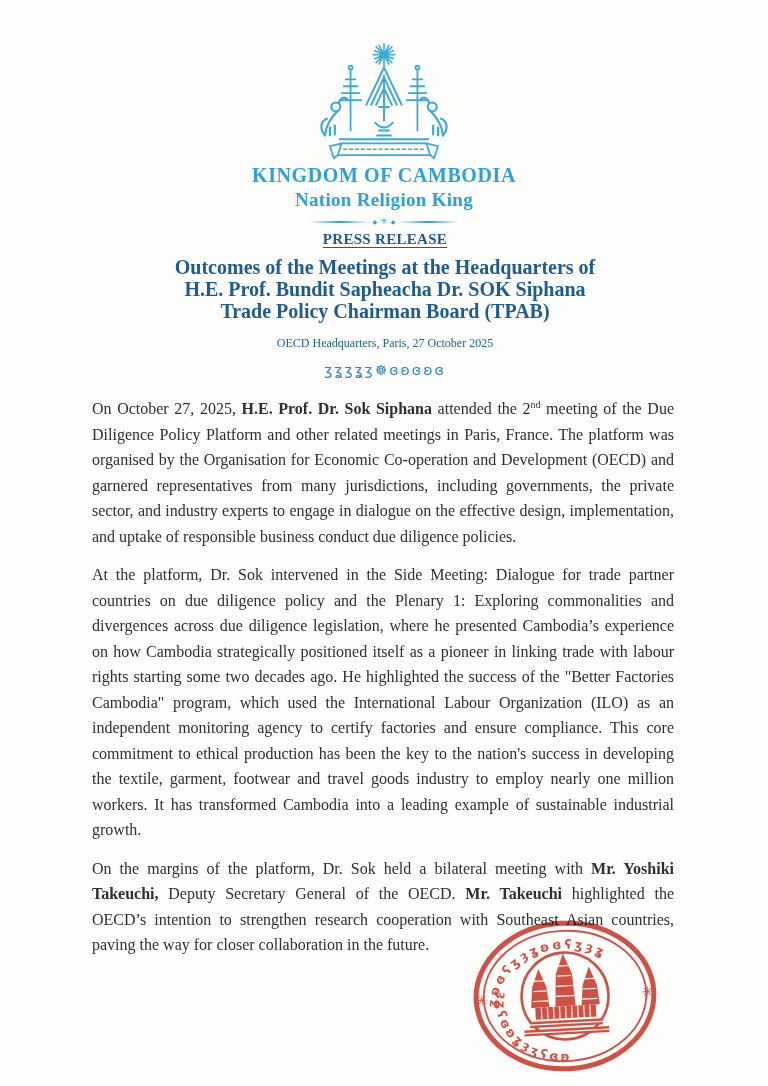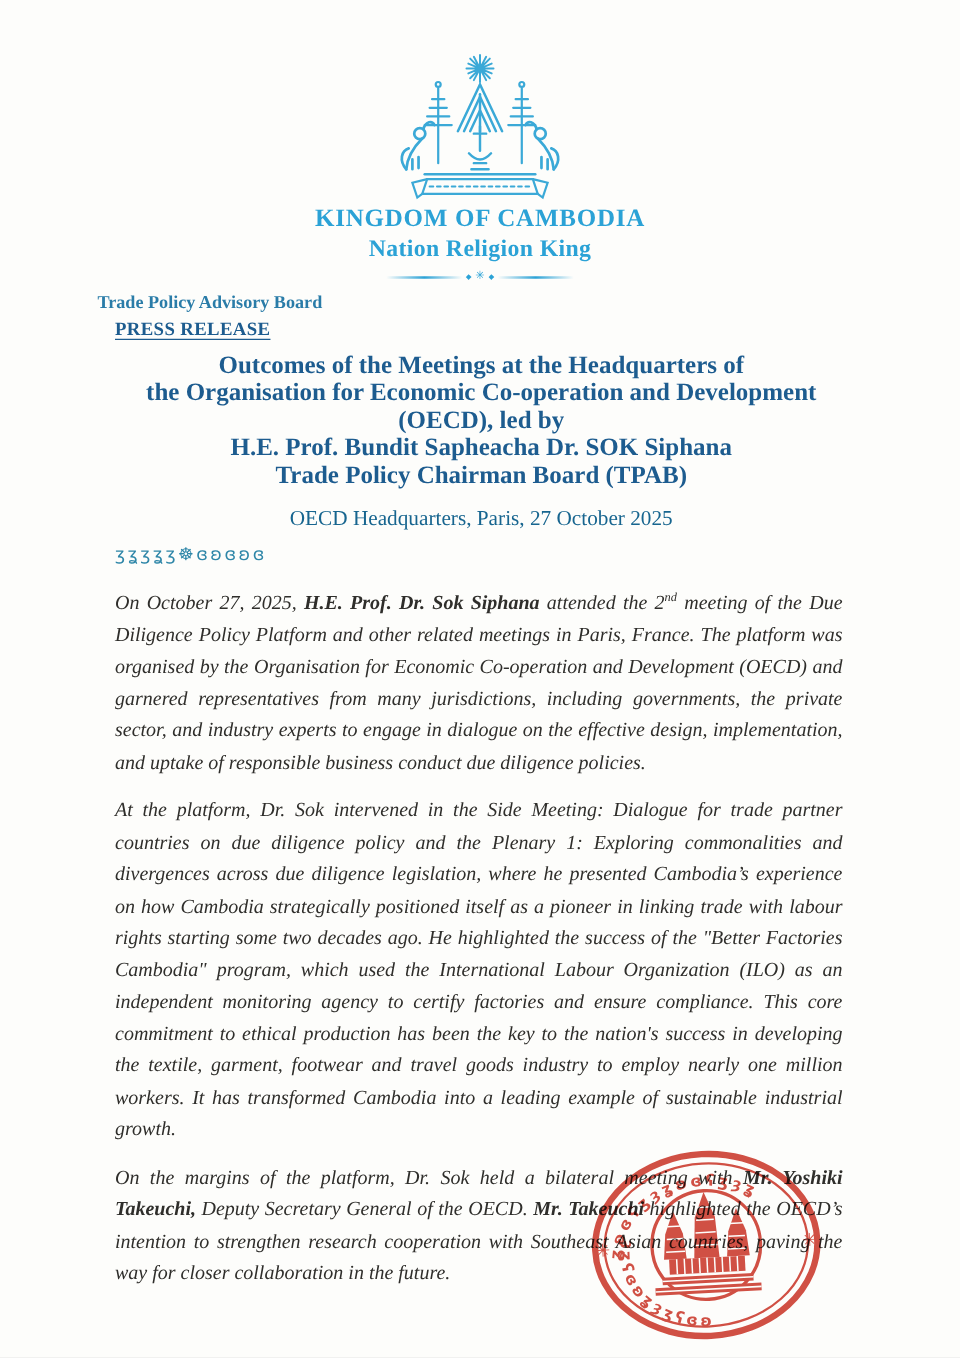--- a/index.html
+++ b/index.html
@@ -46,48 +46,47 @@
   .motto-divider .mini{font-size:6px;line-height:6px;}
   .motto-divider .center-glyph{font-size:9px;line-height:9px;font-family:"DejaVu Sans",sans-serif;}
 
   .content{padding:0 90px 0 92px;}
   .board-name{
     margin:8px 0 0 -14px;
     font-size:14.5px;font-weight:bold;
     color:var(--board-teal);
   }
   .press-release{
-    text-align:left;margin-top:5px;
+    text-align:center;margin-top:5px;
     font-size:15px;font-weight:bold;letter-spacing:.3px;
     color:var(--headline-blue);
     text-decoration:underline;
     text-underline-offset:3px;
   }
   .headline{
     text-align:center;margin-top:8px;
     font-size:20px;font-weight:bold;line-height:22px;
     color:var(--headline-blue);
   }
   .dateline{
     text-align:center;margin-top:14px;
-    font-size:17px;
+    font-size:12px;
     color:var(--dateline-teal);
   }
   .khmer-ornament{
-    margin-top:11px;
+    text-align:center;margin-top:11px;
     font-size:14px;letter-spacing:2px;
     color:var(--ornament-teal);
     font-family:"DejaVu Sans",sans-serif;
   }
   .body-text{margin-top:18px;}
   .body-text p{
     margin:0 4px 13px 0;
     font-size:16px;line-height:25.5px;
     text-align:justify;
-    font-style:italic;
   }
   .body-text b{font-weight:bold;}
   .body-text sup{font-size:62%;line-height:0;}
 
   .stamp-date{
     position:absolute;left:521px;top:956px;
     font-size:17.5px;color:#232322;
     white-space:nowrap;
   }
   .stamp{
@@ -156,26 +155,24 @@
     <div class="motto-divider">
       <span class="line"></span>
         <span class="mini">◆</span>
         <span class="center-glyph">✳</span>
         <span class="mini">◆</span>
         <span class="line"></span>
     </div>
   </div>
 
   <div class="content">
-    <div class="board-name">Trade Policy Advisory Board</div>
     <div class="press-release">PRESS RELEASE</div>
 
     <div class="headline">
       <div>Outcomes of the Meetings at the Headquarters of</div>
-      <div>the Organisation for Economic Co-operation and Development (OECD), led by</div>
       <div>H.E. Prof. Bundit Sapheacha Dr. SOK Siphana</div>
       <div>Trade Policy Chairman Board (TPAB)</div>
     </div>
 
     <div class="dateline">OECD Headquarters, Paris, 27 October 2025</div>
     <div class="khmer-ornament">ʒʓʒʓʒ☸ɞʚɞʚɞ</div>
 
     <div class="body-text">
       <p><span>On October 27, 2025, </span><b>H.E. Prof. Dr. Sok Siphana</b><span> attended the 2</span><sup>nd</sup><span> meeting of the Due Diligence Policy Platform and other related meetings in Paris, France. The platform was organised by the Organisation for Economic Co-operation and Development (OECD) and garnered representatives from many jurisdictions, including governments, the private sector, and industry experts to engage in dialogue on the effective design, implementation, and uptake of responsible business conduct due diligence policies.</span></p>
       <p><span>At the platform, Dr. Sok intervened in the Side Meeting: Dialogue for trade partner countries on due diligence policy and the Plenary 1: Exploring commonalities and divergences across due diligence legislation, where he presented Cambodia’s experience on how Cambodia strategically positioned itself as a pioneer in linking trade with labour rights starting some two decades ago. He highlighted the success of the "Better Factories Cambodia" program, which used the International Labour Organization (ILO) as an independent monitoring agency to certify factories and ensure compliance. This core commitment to ethical production has been the key to the nation's success in developing the textile, garment, footwear and travel goods industry to employ nearly one million workers. It has transformed Cambodia into a leading example of sustainable industrial growth.</span></p>

